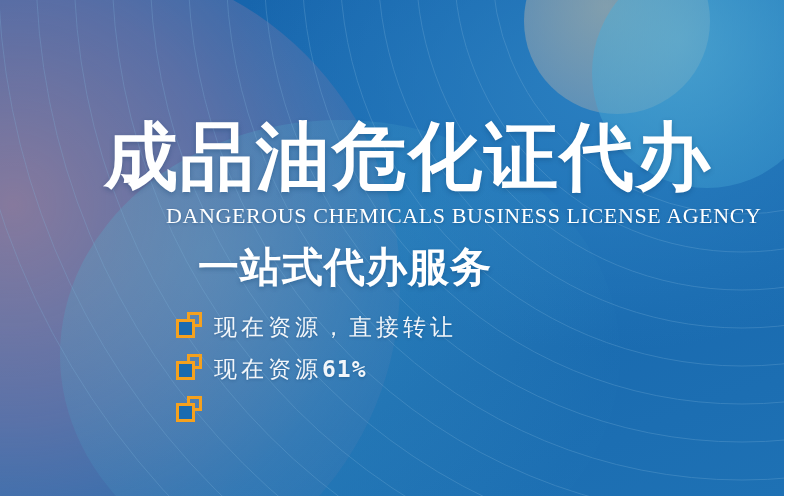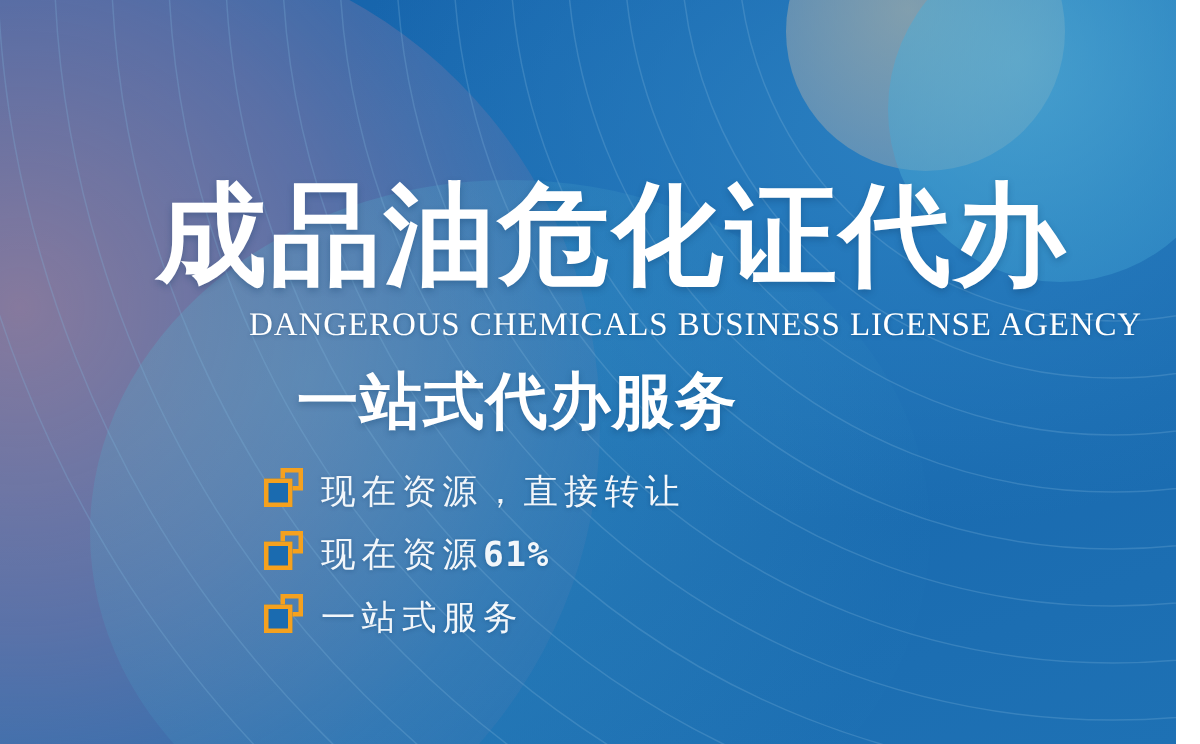--- a/index.html
+++ b/index.html
@@ -248,18 +248,17 @@
           <span class="sq sq-large"></span>
         </span>
         <span class="bullet-text"><span>现在资源</span><span class="num">61%</span></span>
       </div>
 
       <div class="bullet-row">
         <span class="bullet-icon">
           <span class="sq sq-small"></span>
           <span class="sq sq-large"></span>
         </span>
-        <span class="bullet-text">一站式服务</span>
       </div>
 
     </div>
   </div>
 </div>
 
 </body></html>

